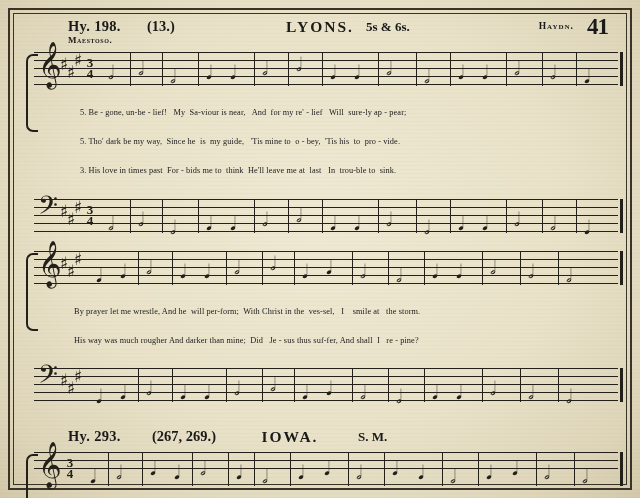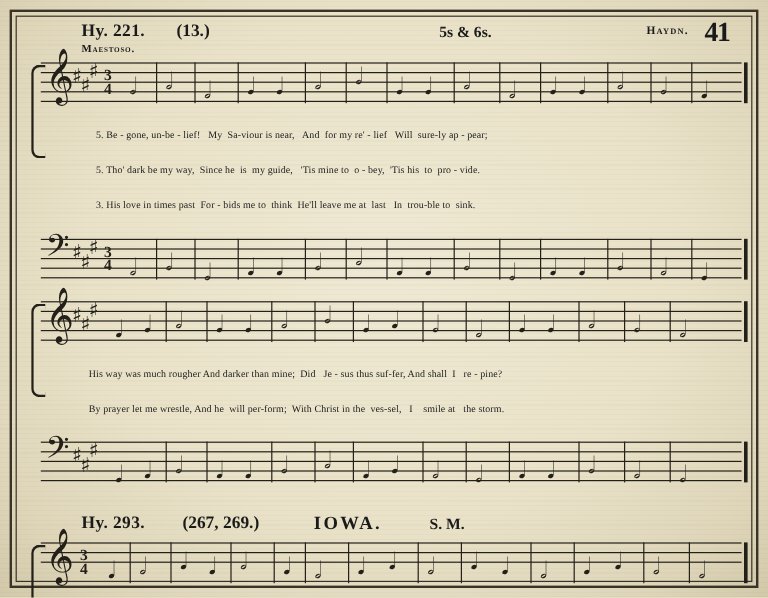--- a/index.html
+++ b/index.html
@@ -121,22 +121,23 @@
 </head>
 <body>
 
 <div class="page">
   <div class="border-outer"></div>
   <div class="border-inner"></div>
 
   <div class="content">
 
     <div class="hymn-head">
-      <span class="hy-num">Hy. 221.</span>
+      <span class="hy-num">Hy. 198.</span>
       <span class="hy-alt">(13.)</span>
+      <span class="tune-name">LYONS.</span>
       <span class="metre">5s &amp; 6s.</span>
       <span class="composer">Haydn.</span>
       <span class="page-num">41</span>
       <span class="tempo">Maestoso.</span>
     </div>
 
     <div class="system" style="margin-top:12px;padding-left:12px;">
 
       <div class="staff" style="height:34px;">
         <div class="lines">
@@ -281,22 +282,22 @@
         <div class="barline" style="left:318px;"></div>
         <div class="barline" style="left:354px;"></div>
         <div class="barline" style="left:390px;"></div>
         <div class="barline" style="left:448px;"></div>
         <div class="barline" style="left:486px;"></div>
         <div class="barline" style="left:524px;"></div>
         <div class="barline thick" style="left:586px;"></div>
       </div>
 
       <div class="lyrics" style="margin:3px 0 3px 40px;">
+        <div>By prayer let me wrestle, And he  will per-form;  With Christ in the  ves-sel,   I    smile at   the storm.</div>
         <div>His way was much rougher And darker than mine;  Did   Je - sus thus suf-fer, And shall  I   re - pine?</div>
-        <div>By prayer let me wrestle, And he  will per-form;  With Christ in the  ves-sel,   I    smile at   the storm.</div>
       </div>
 
       <div class="staff" style="height:34px;margin-top:4px;">
         <div class="lines">
           <i style="top:0px"></i>
             <i style="top:8px"></i>
             <i style="top:16px"></i>
             <i style="top:24px"></i>
             <i style="top:32px"></i>
         </div>

